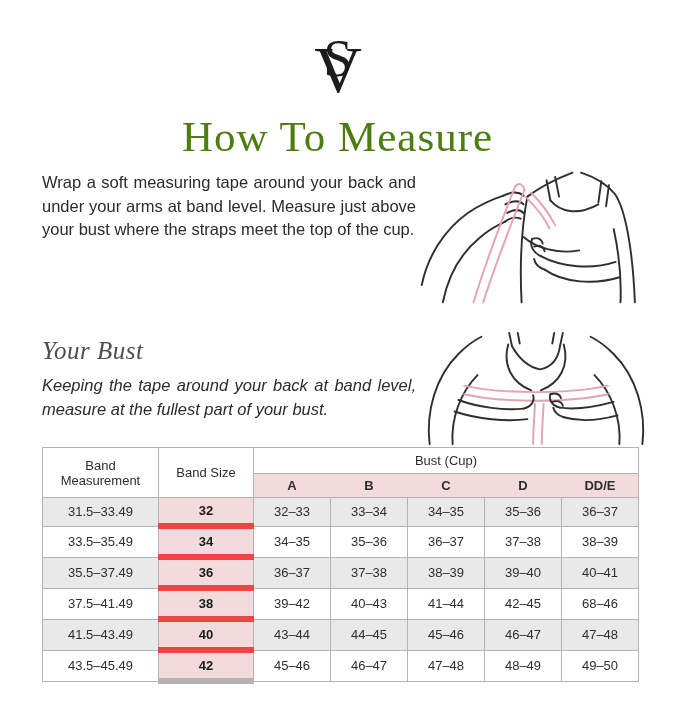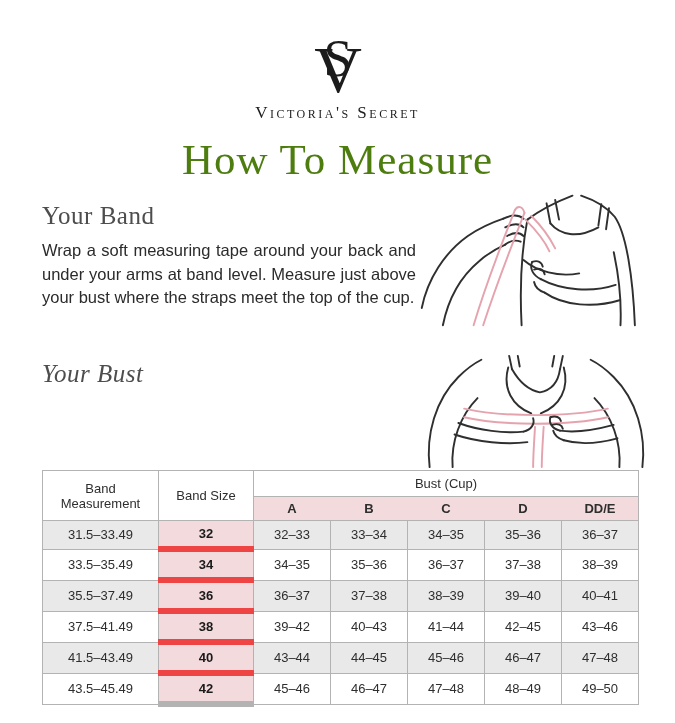--- a/index.html
+++ b/index.html
@@ -83,28 +83,26 @@
 </head>
 <body>
 
 <div class="page">
 
   <div class="brand">
     <svg class="monogram" width="62" height="70" viewBox="0 0 62 70">
       <text x="31" y="62" font-size="66" text-anchor="middle">V</text>
       <text x="31" y="46" font-size="52" text-anchor="middle">S</text>
     </svg>
-    <div class="brand-name">Victoria's Secret</div>
   </div>
 
   <h1 class="page-title">How To Measure</h1>
 
   <div class="section section-band">
     <div class="section-text">
-      <h2 class="section-heading">Your Band</h2>
       <p class="section-body">Wrap a soft measuring tape around your back and under your arms at band level. Measure just above your bust where the straps meet the top of the cup.</p>
     </div>
     <div class="section-illustration">
       <svg width="240" height="138" viewBox="0 0 250 142">
         <g class="ink">
           <path d="M116,30 C110,62 108,102 110,140"></path>
           <path d="M116,30 C132,18 150,10 163,5"></path>
           <path d="M172,5 C184,9 198,16 207,27 C219,44 226,90 228,140"></path>
           <path d="M206,64 C212,92 214,118 213,140"></path>
           <path d="M136,13 L140,34"></path>
@@ -133,20 +131,21 @@
           <path d="M114,30 C126,42 134,52 139,63"></path>
           <path d="M120,26 C132,38 140,50 145,60"></path>
         </g>
       </svg>
     </div>
   </div>
 
   <div class="section section-bust">
     <div class="section-text">
       <h2 class="section-heading">Your Bust</h2>
+      <p class="section-body">Keeping the tape around your back at band level, measure at the fullest part of your bust.</p>
     </div>
     <div class="section-illustration">
       <svg width="240" height="115" viewBox="0 0 250 120">
         <g class="ink">
           <path d="M14,118 C10,84 20,48 44,24 C52,16 60,10 68,6"></path>
           <path d="M38,118 C36,92 46,64 64,46"></path>
           <path d="M236,118 C240,84 230,48 206,24 C198,16 190,10 182,6"></path>
           <path d="M212,118 C214,92 204,64 186,46"></path>
           <path d="M97,2 L100,16"></path>
             <path d="M106,2 L108,13"></path>
@@ -231,21 +230,21 @@
           <td>39–40</td>
           <td>40–41</td>
         </tr>
         <tr>
           <td>37.5–41.49</td>
           <td class="band-size">38</td>
           <td>39–42</td>
           <td>40–43</td>
           <td>41–44</td>
           <td>42–45</td>
-          <td>43–46</td>
+          <td>68–46</td>
         </tr>
         <tr>
           <td>41.5–43.49</td>
           <td class="band-size">40</td>
           <td>43–44</td>
           <td>44–45</td>
           <td>45–46</td>
           <td>46–47</td>
           <td>47–48</td>
         </tr>

